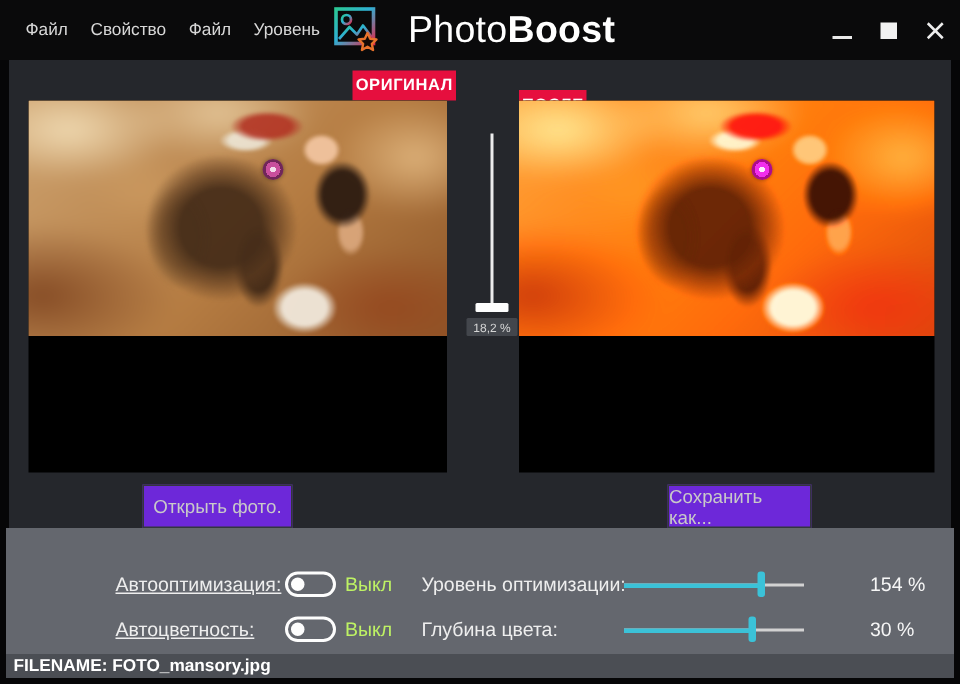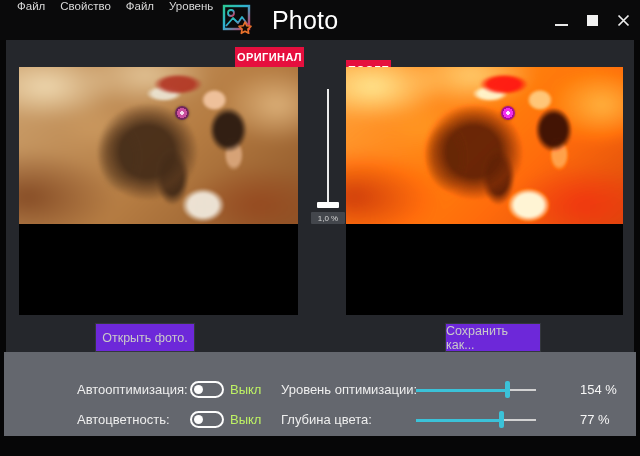--- a/index.html
+++ b/index.html
@@ -3,21 +3,21 @@
 <meta charset="utf-8">
 <style>
   html,body{margin:0;padding:0;background:#222;}
   .window{
     position:relative; width:640px; height:456px; overflow:hidden;
     background:#060607; font-family:"Liberation Sans", sans-serif;
     -webkit-font-smoothing:antialiased;
   }
   
   .titlebar{position:absolute;left:0;top:0;width:640px;height:40px;background:#0a0a0b;}
-  .menubar{position:absolute;left:17px;top:0;height:40px;display:flex;gap:15px;}
+  .menubar{position:absolute;left:17px;top:0;height:40px;display:flex;align-items:center;gap:15px;}
   .menu-item{color:#d8d8d8;font-size:11.5px;cursor:default;}
   .logo{position:absolute;left:220px;top:2px;width:36px;height:36px;}
   .app-title{position:absolute;left:272px;top:4px;height:32px;display:flex;align-items:center;color:#ffffff;font-size:25px;letter-spacing:.2px;}
   .app-title .light{font-weight:400;}
   .app-title .bold{font-weight:700;}
   .win-controls{position:absolute;right:8px;top:0;height:40px;display:flex;align-items:center;gap:13px;}
   .wc-btn{width:18px;height:18px;display:flex;align-items:center;justify-content:center;cursor:pointer;}
   .min-glyph{width:13px;height:2px;background:#e9e9e9;margin-top:9px;}
   .max-glyph{width:11px;height:11px;background:#f2f2f2;}
   
@@ -76,21 +76,21 @@
     display:flex;align-items:center;justify-content:center;color:#c9c9c9;font-size:12.5px;cursor:pointer;
   }
   .btn-open{left:89px;width:98px;}
   .btn-save{left:439px;width:94px;}
   
   .controls{position:absolute;left:4px;top:352px;width:632px;height:84px;background:#64676e;}
   .ctl-row{position:absolute;left:0;width:100%;height:18px;}
   .row-1{top:29px;}
   .row-2{top:59px;}
   .ctl-label{position:absolute;color:#eeeeee;font-size:13px;line-height:18px;}
-  .lbl-left{left:73px;}
+  .lbl-left{left:73px;text-decoration:underline;}
   .lbl-right{left:277px;}
   .toggle{
     position:absolute;left:186px;top:0;width:34px;height:17px;border:2px solid #fdfdfd;
     border-radius:11px;box-sizing:border-box;cursor:pointer;
   }
   .knob{position:absolute;left:2px;top:2px;width:9px;height:9px;border-radius:50%;background:#fdfdfd;}
   .toggle-state{position:absolute;left:226px;color:#bef264;font-size:13px;line-height:18px;}
   .hslider{position:absolute;left:412px;top:0;width:120px;height:18px;cursor:pointer;}
   .hslider .base{position:absolute;left:0;top:8px;width:100%;height:2px;background:#d2d2d2;}
   .hslider .fill{position:absolute;left:0;top:7.5px;height:3px;}
@@ -125,20 +125,21 @@
           </linearGradient>
         </defs>
         <rect x="4" y="4" width="25" height="23" fill="none" stroke="url(#lg1)" stroke-width="2.4"></rect>
         <circle cx="11" cy="11" r="3" fill="none" stroke="url(#lg1)" stroke-width="1.8"></circle>
         <path d="M6 24 L13 16 L18 21 L22 15 L28 23" fill="none" stroke="url(#lg1)" stroke-width="1.8" stroke-linejoin="round"></path>
         <path d="M25 20 l1.8 3.8 4.2 .5 -3.1 2.9 .8 4.1 -3.7 -2.1 -3.7 2.1 .8 -4.1 -3.1 -2.9 4.2 -.5 z" fill="#140a06" stroke="#e8722c" stroke-width="1.6" stroke-linejoin="round"></path>
       </svg>
     </div>
     <div class="app-title">
       <span class="light">Photo</span>
+        <span class="bold">Boost</span>
     </div>
     <div class="win-controls">
       <div class="wc-btn">
           <div class="min-glyph"></div>
         </div>
       <div class="wc-btn">
           <div class="max-glyph"></div>
         </div>
       <div class="wc-btn">
         <svg width="13" height="13" viewBox="0 0 13 13">
@@ -157,21 +158,21 @@
       <div class="photo">
         <div class="photo-bg"></div>
         <div class="photo-fig"></div>
         <div class="ornament"></div>
       </div>
     </div>
 
     <div class="vslider">
       <div class="vslider-track"></div>
       <div class="vslider-handle"></div>
-      <div class="vslider-value">1,0 %</div>
+      <div class="vslider-value">18,2 %</div>
     </div>
 
     <div class="panel panel-right">
       <div class="photo after">
         <div class="photo-bg"></div>
         <div class="photo-fig"></div>
         <div class="ornament"></div>
       </div>
     </div>
 
@@ -201,18 +202,21 @@
       <div class="toggle">
         <div class="knob"></div>
       </div>
       <span class="toggle-state">Выкл</span>
       <span class="ctl-label lbl-right">Глубина цвета:</span>
       <div class="hslider">
         <div class="base"></div>
         <div class="fill" style="width: 72%; background: rgb(59, 194, 216);"></div>
         <div class="handle" style="left: calc(72% - 3px); background: rgb(59, 194, 216);"></div>
       </div>
-      <span class="slider-value">77 %</span>
-    </div>
-  </div>
-
+      <span class="slider-value">30 %</span>
+    </div>
+  </div>
+
+  <div class="statusbar">
+    <span class="status-text">FILENAME: FOTO_mansory.jpg</span>
+  </div>
 
 </div>
 
 </body></html>

